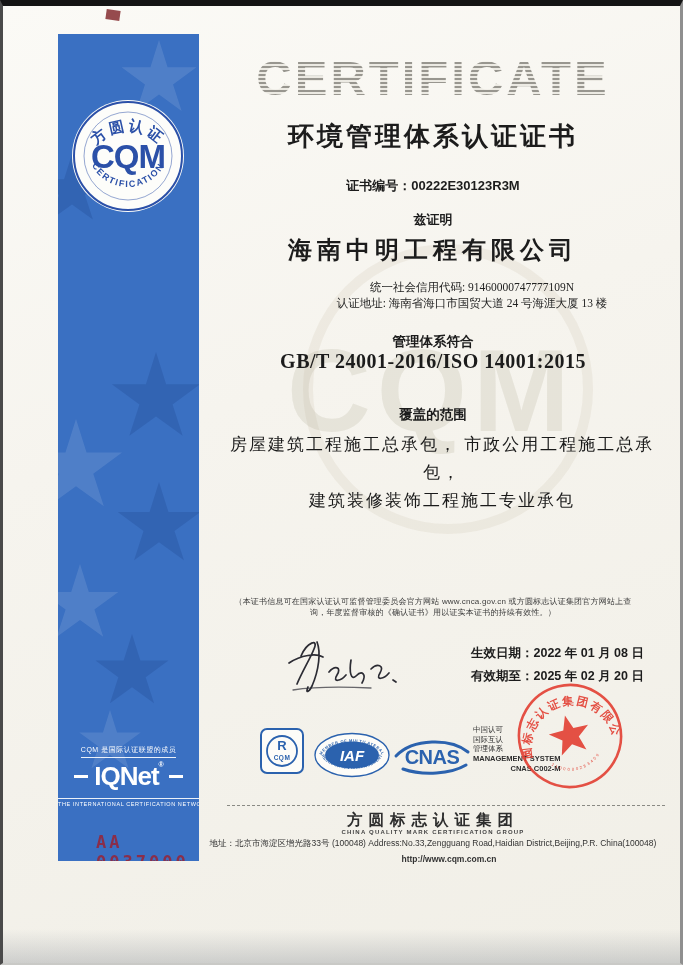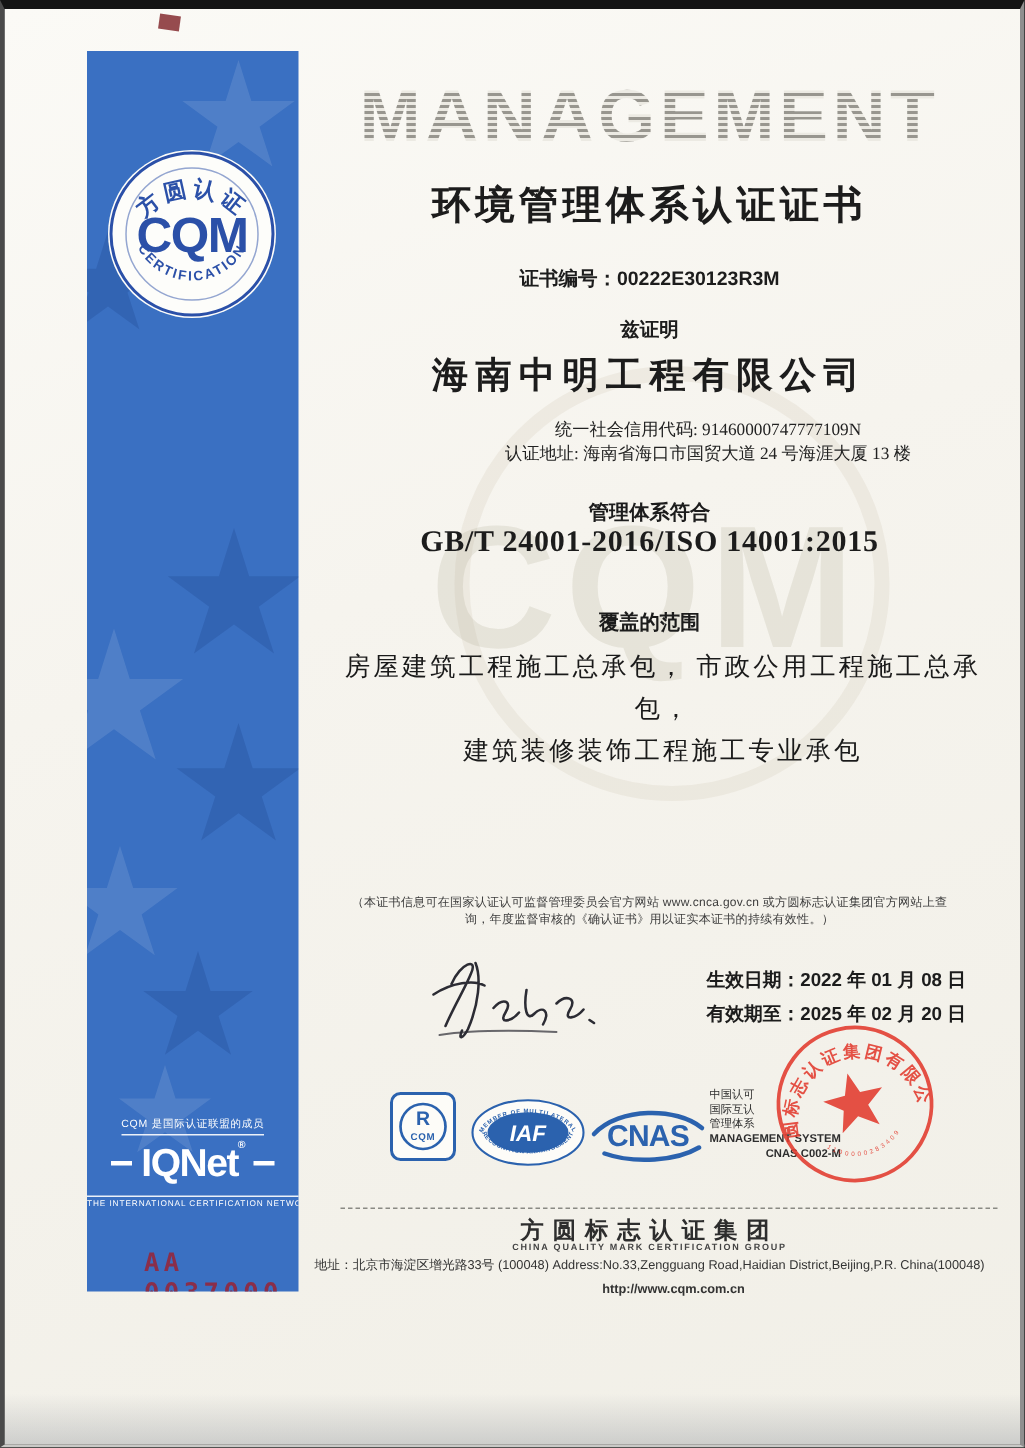--- a/index.html
+++ b/index.html
@@ -118,21 +118,21 @@
     </div>
 
     <div class="serial">AA 0037000</div>
   </div>
 
   <div class="main">
 
     <div class="wm-seal"></div>
     <div class="wm-cqm">CQM</div>
 
-    <div class="center wm-cert">MANAGEMENT</div>
+    <div class="center wm-cert">CERTIFICATE</div>
     <div class="center title">环境管理体系认证证书</div>
 
     <div class="center certno"><span>证书编号：</span><span>00222E30123R3M</span></div>
 
     <div class="center declare">兹证明</div>
     <div class="center company">海南中明工程有限公司</div>
 
     <div class="center info">
       <div>统一社会信用代码: 91460000747777109N</div>
       <div>认证地址: 海南省海口市国贸大道 24 号海涯大厦 13 楼</div>

